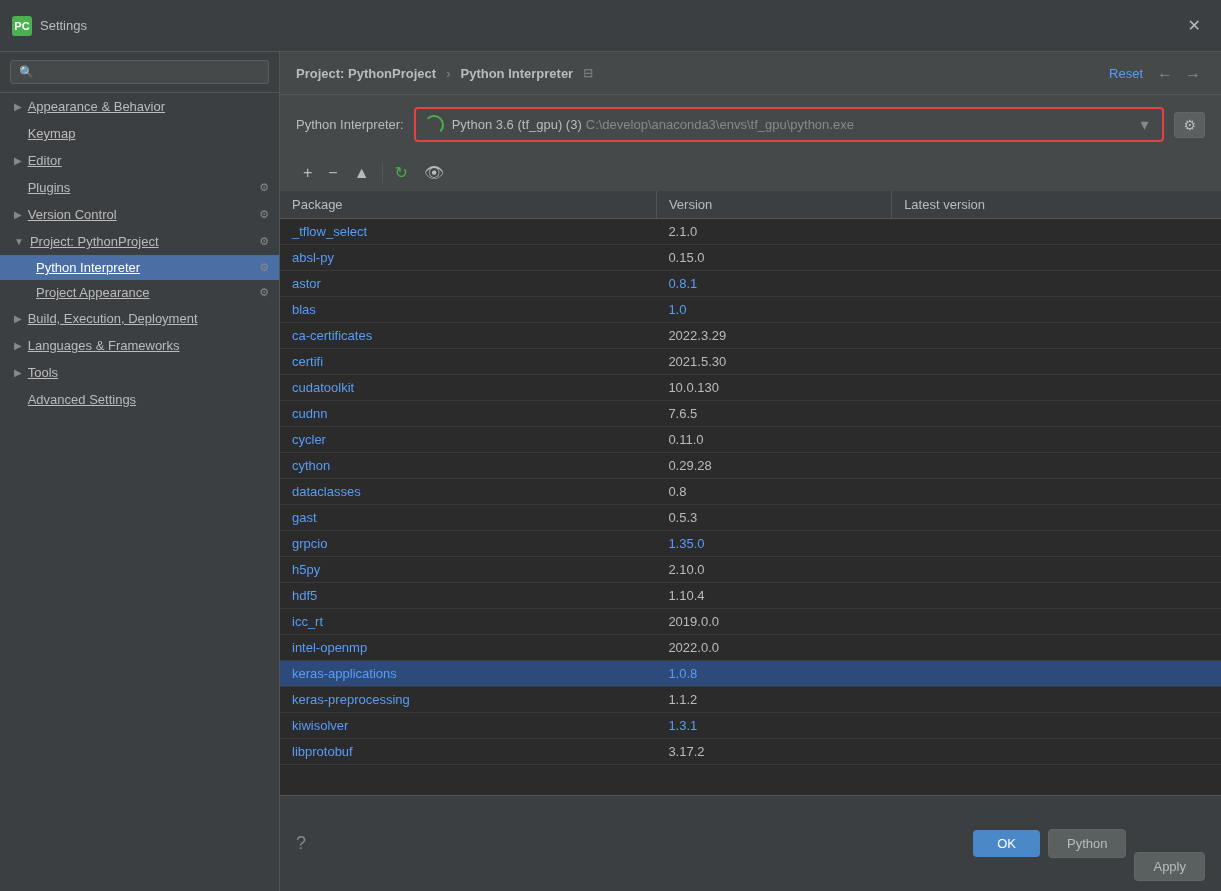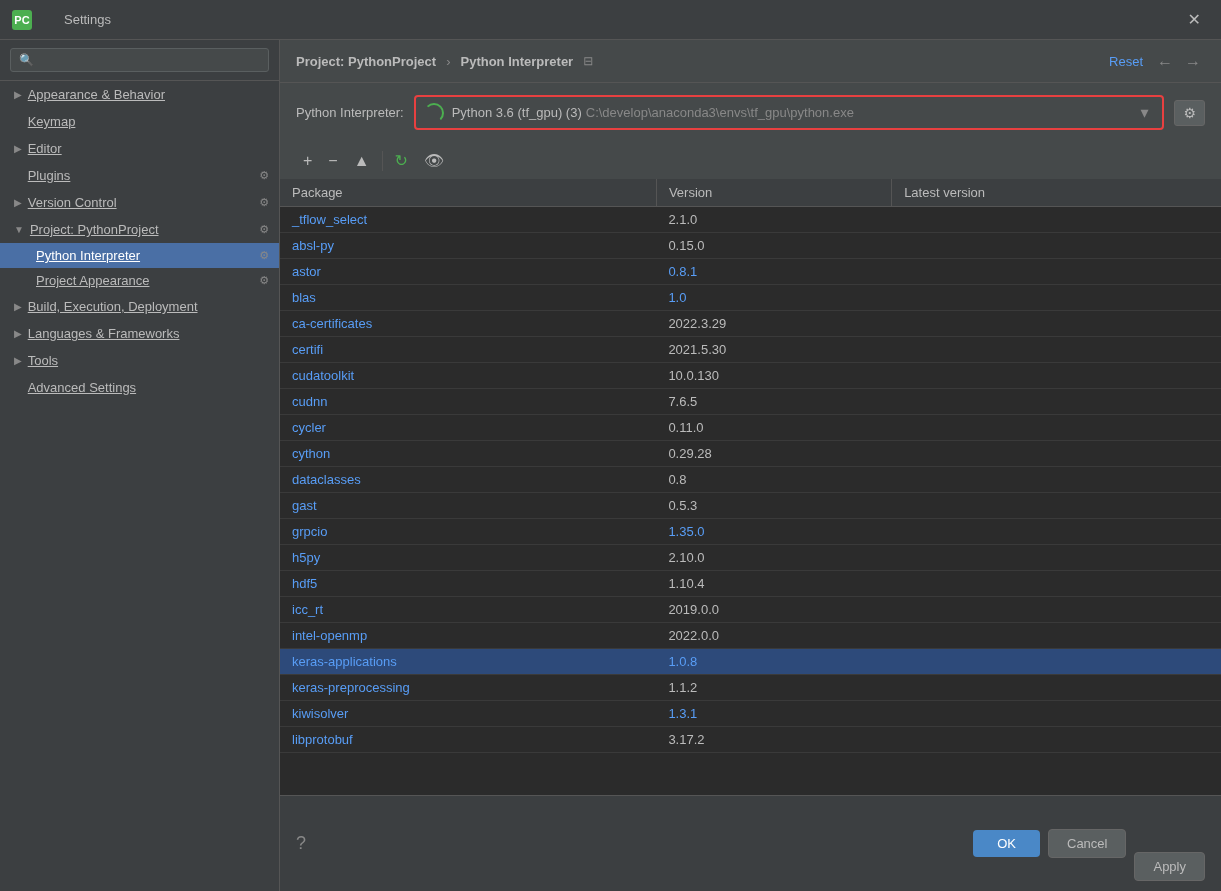--- a/index.html
+++ b/index.html
@@ -1,23 +1,23 @@
 <!DOCTYPE html>
 <html><head>
   <meta charset="utf-8">
   <style>
     * { box-sizing: border-box; margin: 0; padding: 0; }
     body { font-family: 'Segoe UI', Arial, sans-serif; font-size: 13px; background: #3c3f41; color: #bbb; width: 1221px; height: 891px; overflow: hidden; }
 
     .window { width: 1221px; height: 891px; background: #3c3f41; display: flex; flex-direction: column; }
 
     
-    .title-bar { display: flex; align-items: center; background: #3c3f41; height: 40px; padding: 0 12px; border-bottom: 1px solid #555; flex-shrink: 0; }
+    .title-bar { display: flex; align-items: center; background: #3c3f41; height: 52px; padding: 0 12px; border-bottom: 1px solid #555; flex-shrink: 0; }
     .title-bar-icon { width: 20px; height: 20px; margin-right: 8px; background: #4caf50; border-radius: 3px; display: flex; align-items: center; justify-content: center; font-size: 11px; color: white; font-weight: bold; flex-shrink: 0; }
-    .title-bar-title { color: #bbb; font-size: 13px; flex: 1; margin-left: 24px; }
+    .title-bar-title { color: #bbb; font-size: 13px; flex: 1; }
     .title-bar-close { color: #bbb; font-size: 16px; cursor: pointer; padding: 4px 8px; }
 
     
     .main-content { display: flex; flex: 1; overflow: hidden; }
 
     
     .sidebar { width: 280px; background: #3c3f41; border-right: 1px solid #555; display: flex; flex-direction: column; flex-shrink: 0; overflow-y: auto; }
     .sidebar-search { padding: 8px 10px; border-bottom: 1px solid #555; }
     .sidebar-search input { width: 100%; background: #45494a; border: 1px solid #5a5f60; color: #bbb; padding: 4px 8px; border-radius: 3px; font-size: 12px; outline: none; }
     .sidebar-search input::placeholder { color: #777; }
@@ -323,19 +323,19 @@
                 <td class="col-latest pkg-latest"></td>
               </tr>
             </tbody>
         </table>
       </div>
 
       <div class="bottom-bar">
         <span class="bottom-left">?</span>
         <div class="bottom-right">
           <button class="btn-ok">OK</button>
-          <button class="btn-cancel">Cancel</button>
+          <button class="btn-cancel">Python</button>
           <button class="btn-apply">Apply</button>
         </div>
       </div>
     </div>
   </div>
 </div>
 
 </body></html>

